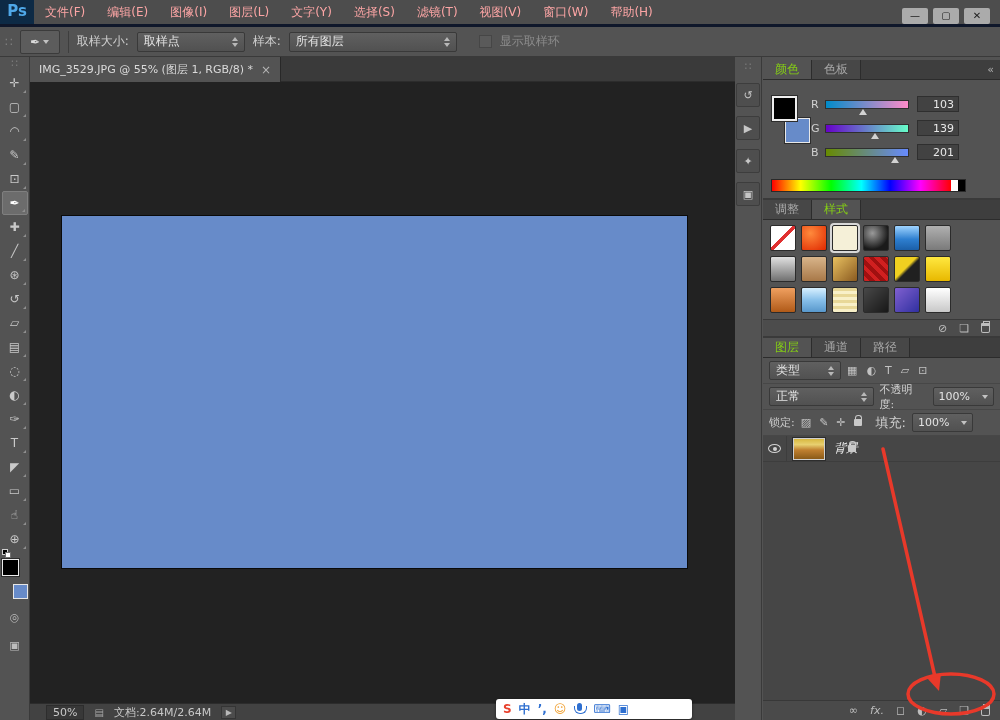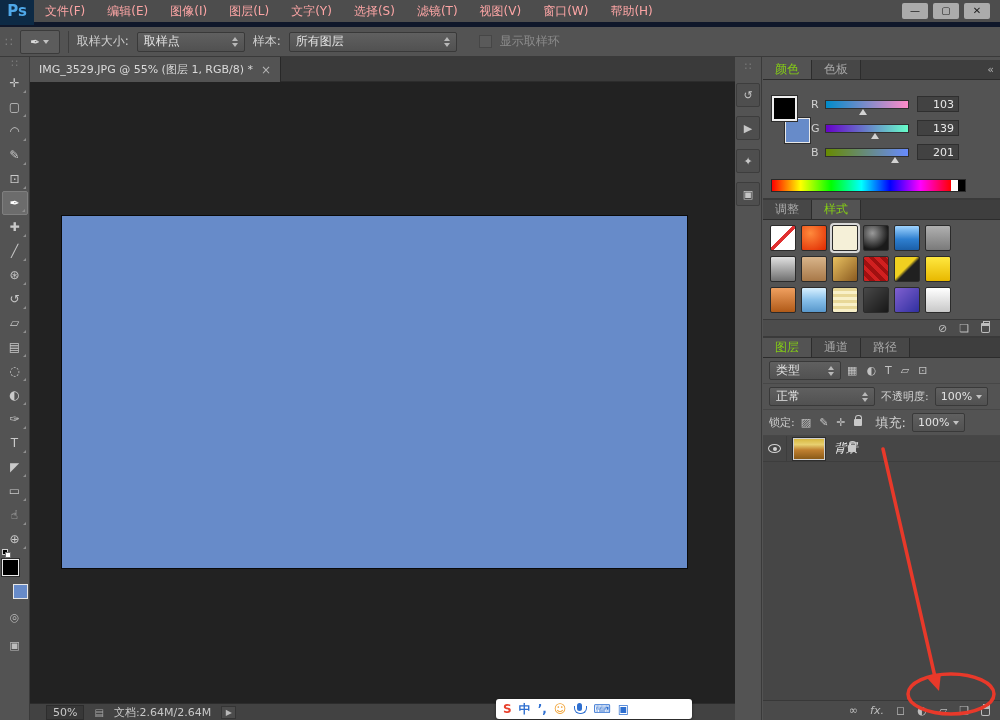--- a/index.html
+++ b/index.html
@@ -1,20 +1,20 @@
 <!DOCTYPE html>
 <html><head>
 <meta charset="utf-8">
 <style>
   *{margin:0;padding:0;box-sizing:border-box}
   html,body{width:1000px;height:720px;background:#535353;font-family:"DejaVu Sans",sans-serif;overflow:hidden}
   #app{position:relative;width:1000px;height:720px;background:#535353;color:#dcdcdc;font-size:12px}
 
   
-  .menubar{position:absolute;top:0;left:0;right:0;height:27px;background:#4d4d4d;border-bottom:5px solid #0f172a;display:flex;align-items:center}
+  .menubar{position:absolute;top:0;left:0;right:0;height:27px;background:#4d4d4d;border-bottom:3px solid #0f172a;display:flex;align-items:flex-end}
   .ps-logo{width:34px;height:27px;background:#0d2a45;color:#4fa8e8;font-weight:bold;font-size:15px;display:flex;align-items:center;justify-content:center}
   .menu-items{display:flex;height:100%;align-items:center}
   .menu-item{padding:0 11px;color:#fca5a5;cursor:default;line-height:27px}
   .win-controls{margin-left:auto;margin-right:10px;display:flex;gap:5px}
   .win-btn{width:26px;height:16px;background:#ababab;color:#1c1c1c;border-radius:2px;font-size:10px;line-height:15px;text-align:center}
 
   
   .optionsbar{position:absolute;top:27px;left:0;right:0;height:30px;background:#535353;border-bottom:1px solid #3a3a3a;display:flex;align-items:center;gap:8px;padding-left:5px}
   .grip{color:#7e7e7e;font-size:12px;letter-spacing:-1px}
   .tool-preset{width:40px;height:24px;background:#5c5c5c;border:1px solid #3b3b3b;border-radius:2px;display:flex;align-items:center;justify-content:center;gap:3px}
@@ -90,21 +90,21 @@
   .style-swatch{width:26px;height:26px;border:1px solid #2b2b2b;border-radius:2px}
   .style-swatch.selected{box-shadow:0 0 0 2px #d8d8d8}
   .styles-footer{position:absolute;left:0;right:0;bottom:0;height:17px;background:#4c4c4c;border-top:1px solid #393939;display:flex;align-items:center;justify-content:flex-end;gap:12px;padding-right:10px;color:#bdbdbd;font-size:11px}
 
   
   .layers-panel{top:281px;bottom:0}
   .lp-row{height:26px;display:flex;align-items:center;gap:6px;padding:0 6px;border-bottom:1px solid #474747}
   .dd.filter{width:72px;height:19px}
   .filter-icons{display:flex;gap:9px;color:#c2c2c2;font-size:11px;align-items:center}
   .dd.blend{width:106px;height:19px}
-  .mini-field{height:19px;background:linear-gradient(#606060,#515151);border:1px solid #393939;border-radius:2px;display:flex;align-items:center;padding:0 5px;gap:4px;color:#e2e2e2;font-size:11px}
+  .mini-field{height:19px;background:linear-gradient(#606060,#515151);border:1px solid #393939;border-radius:2px;display:flex;align-items:center;padding:0 5px;gap:12px;color:#e2e2e2;font-size:11px}
   .lock-icons{display:flex;gap:8px;align-items:center;color:#c2c2c2;font-size:11px}
   .layers-list{position:absolute;left:0;right:0;top:98px;bottom:20px;background:#464646;overflow:hidden}
   .layer-row{height:26px;display:flex;align-items:center;border-bottom:1px solid #3d3d3d;position:relative}
   .layer-row.selected{background:#5f7b9d}
   .eye-cell{width:24px;height:26px;border-right:1px solid #3d3d3d;display:flex;align-items:center;justify-content:center}
   .eye-icon{width:13px;height:9px;border:1px solid #d2d2d2;border-radius:55%;position:relative}
   .eye-icon::after{content:"";position:absolute;width:4px;height:4px;border-radius:50%;background:#d2d2d2;left:3.5px;top:1.5px}
   .layer-thumb{width:32px;height:22px;margin-left:6px;border:1px solid #cfcfcf;box-shadow:0 0 0 1px #2d2d2d}
   .layer-name{margin-left:9px;font-size:12px;color:#ededed}
   .layer-name.italic{font-style:italic}

